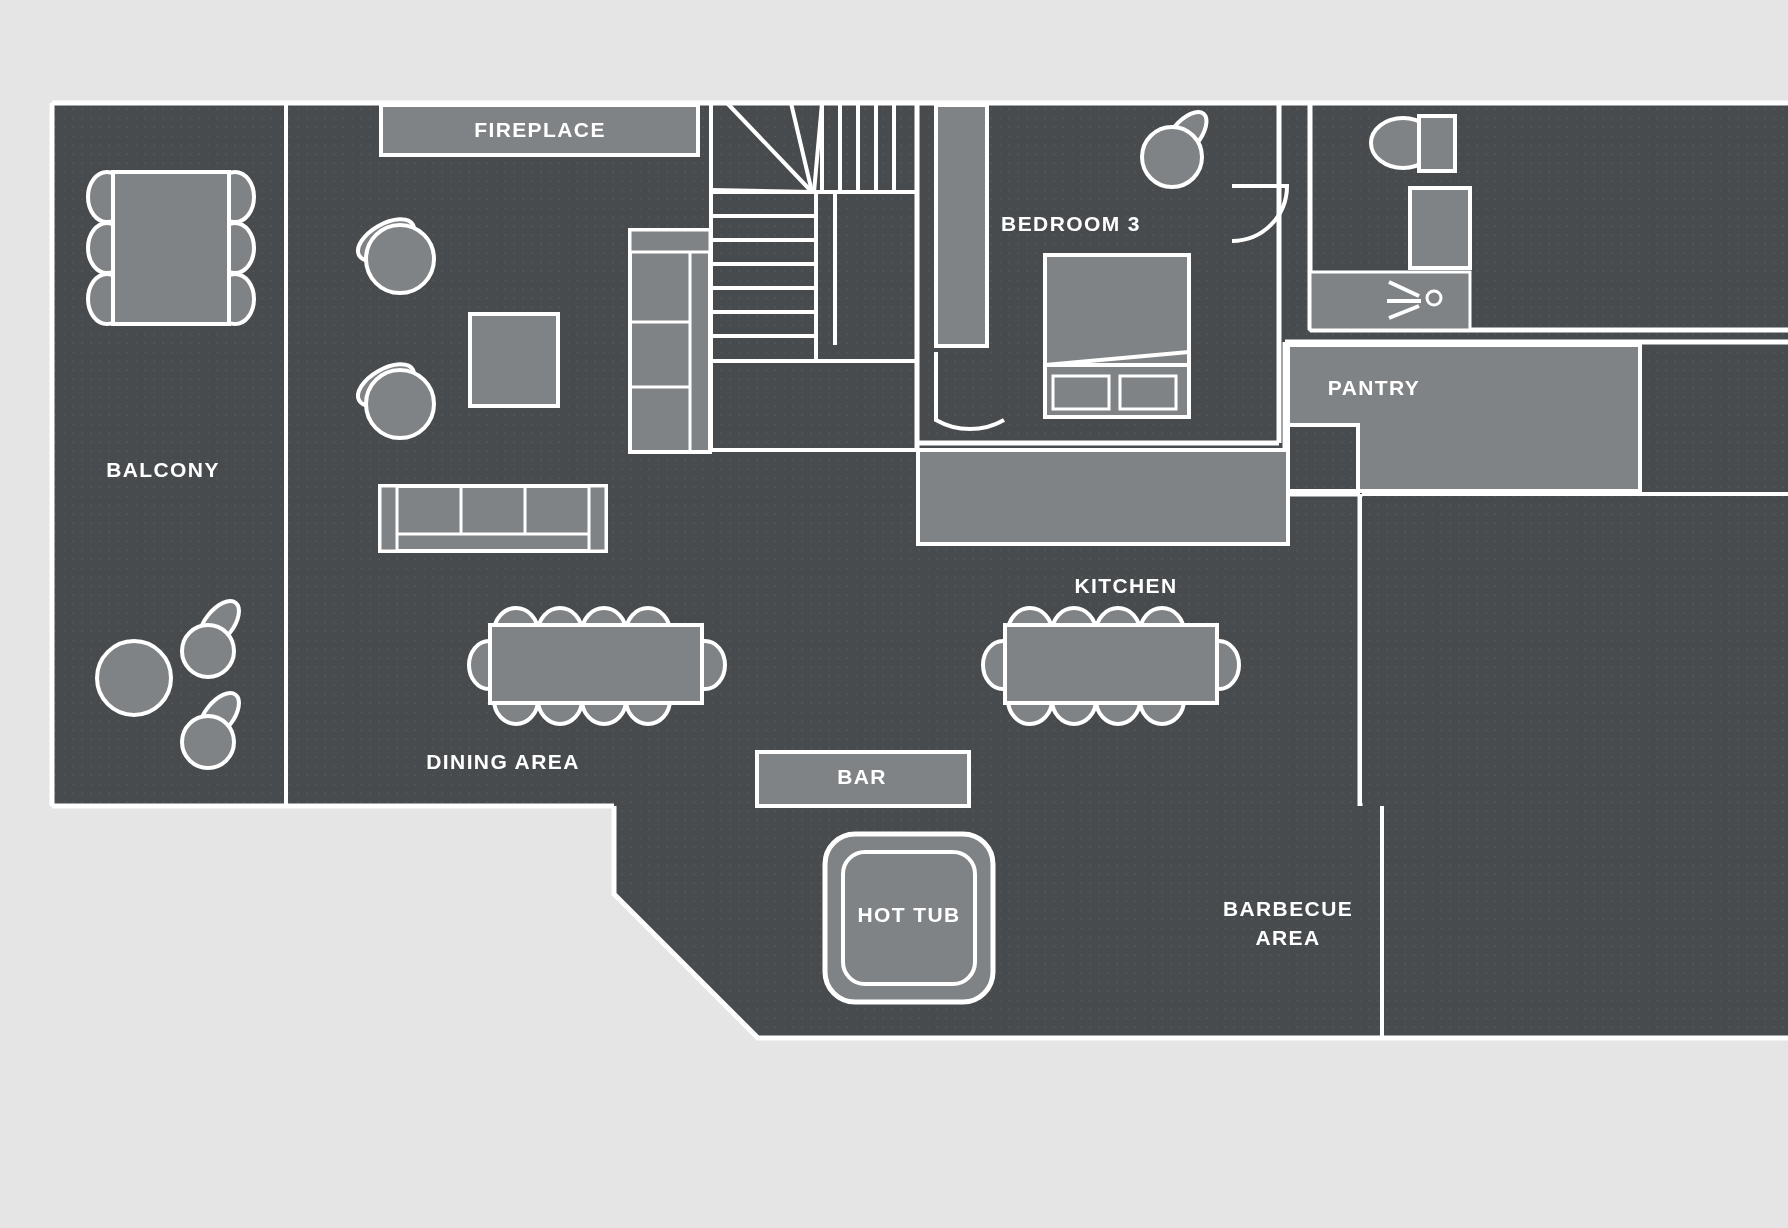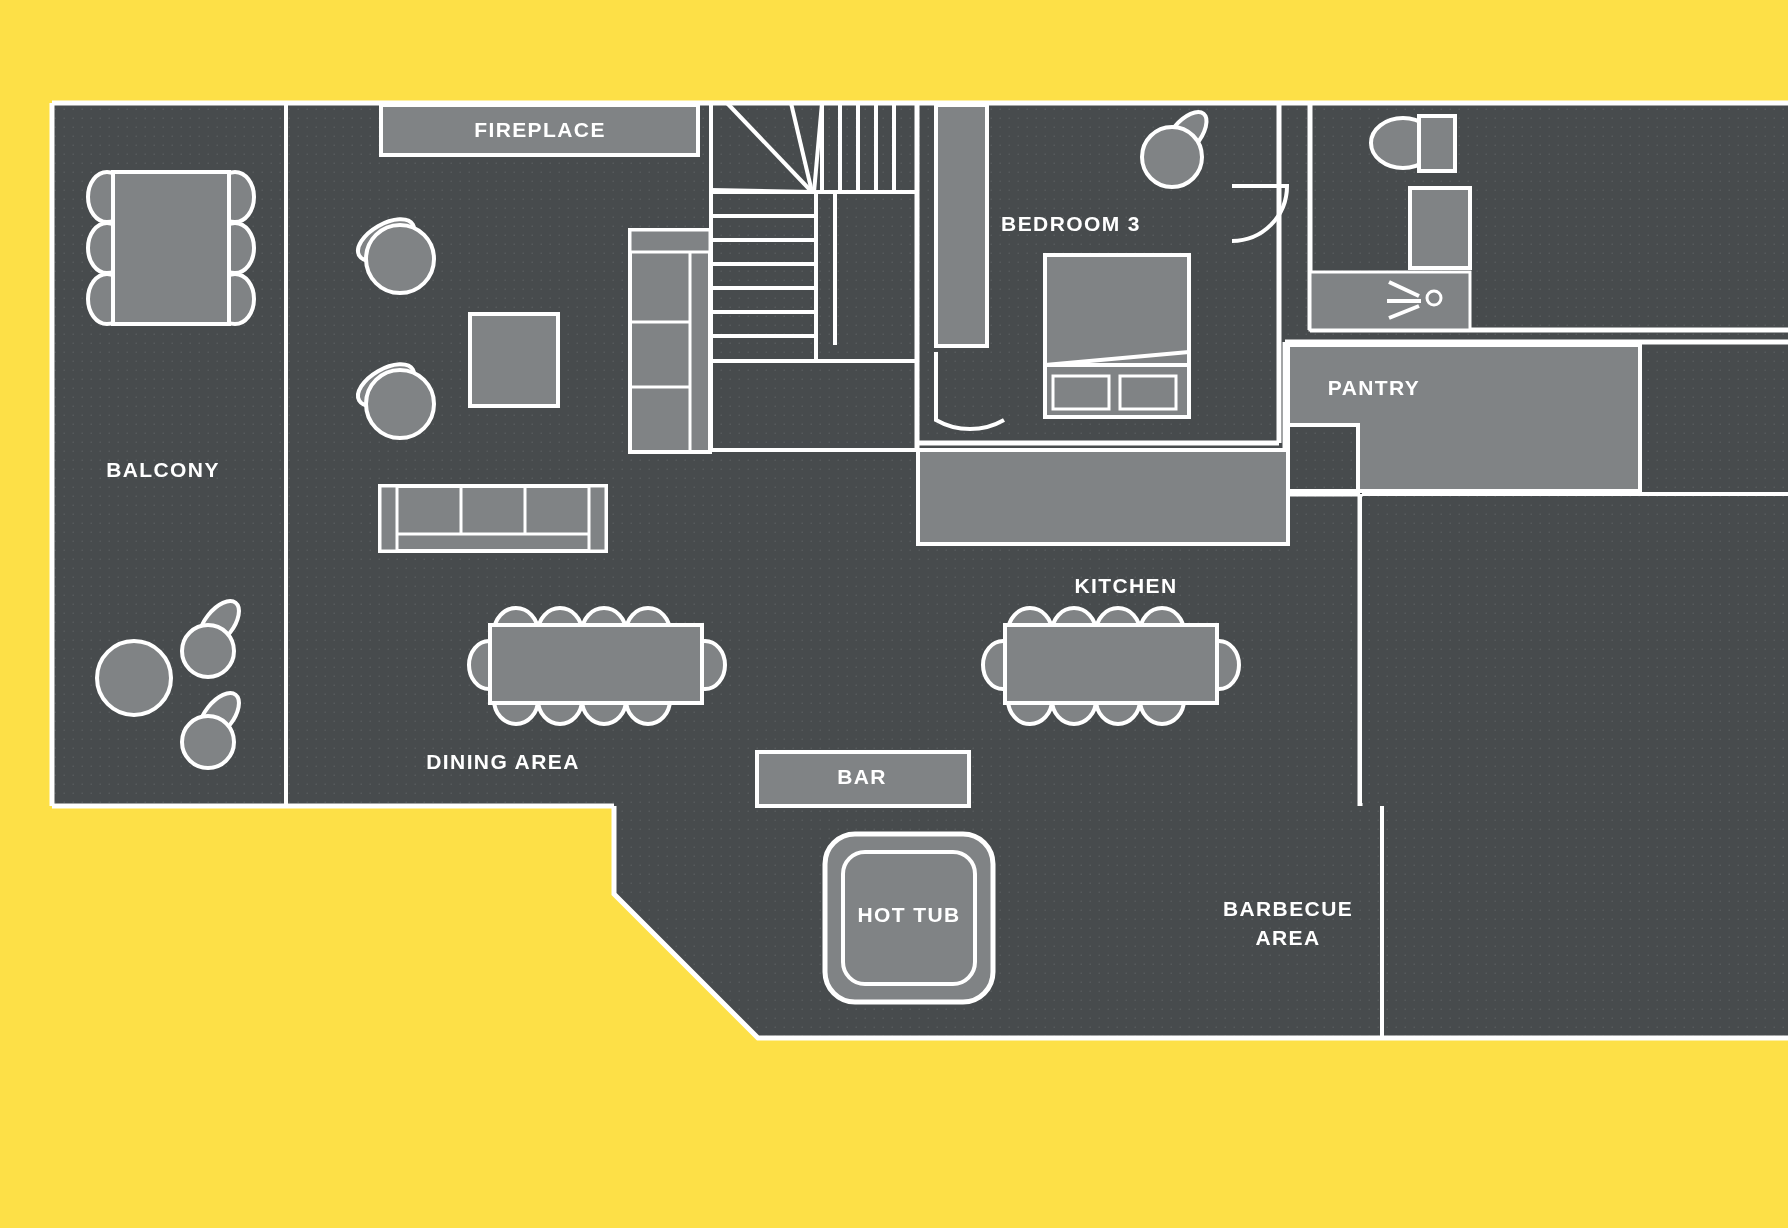--- a/index.html
+++ b/index.html
@@ -10,21 +10,21 @@
   body {
     width: 1788px;
     height: 1228px;
     overflow: hidden;
     font-family: "Liberation Sans", sans-serif;
   }
   #plan-root {
     position: relative;
     width: 1788px;
     height: 1228px;
-    background: #fde047;
+    background: #e5e5e5;
   }
   #floorplan-svg {
     position: absolute;
     left: 0;
     top: 0;
     width: 1788px;
     height: 1228px;
     display: block;
   }
   .room-label {

